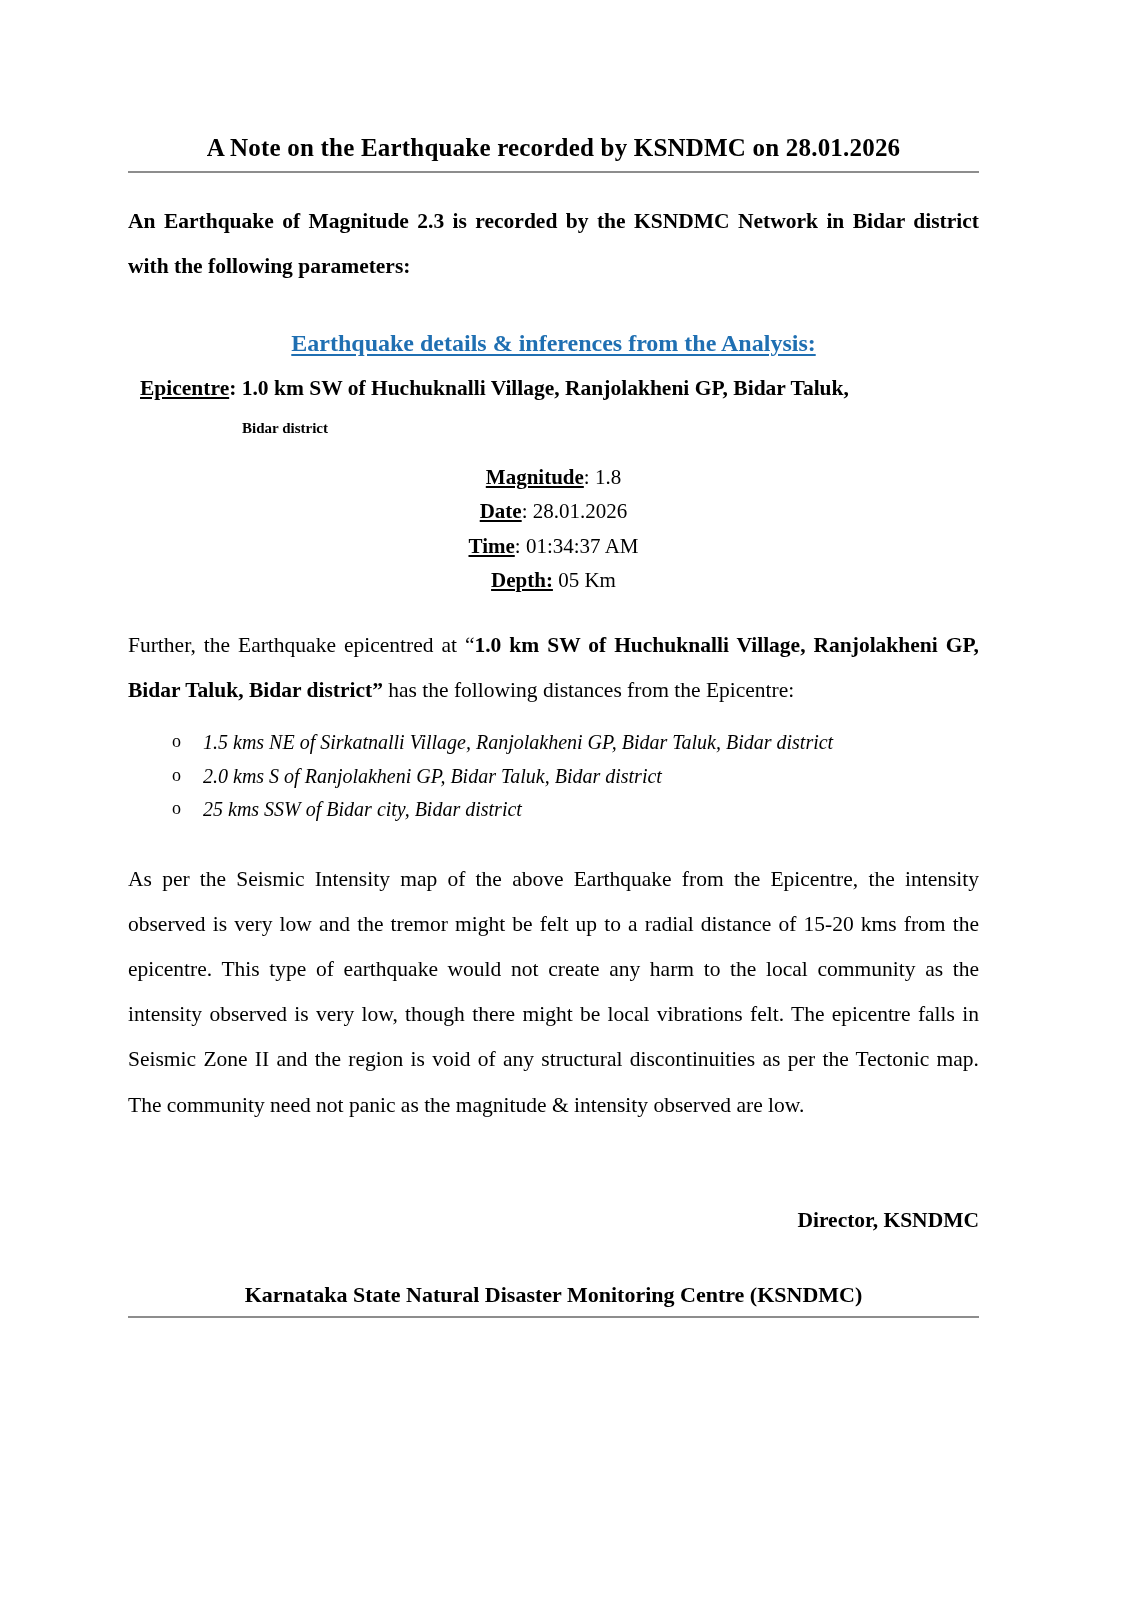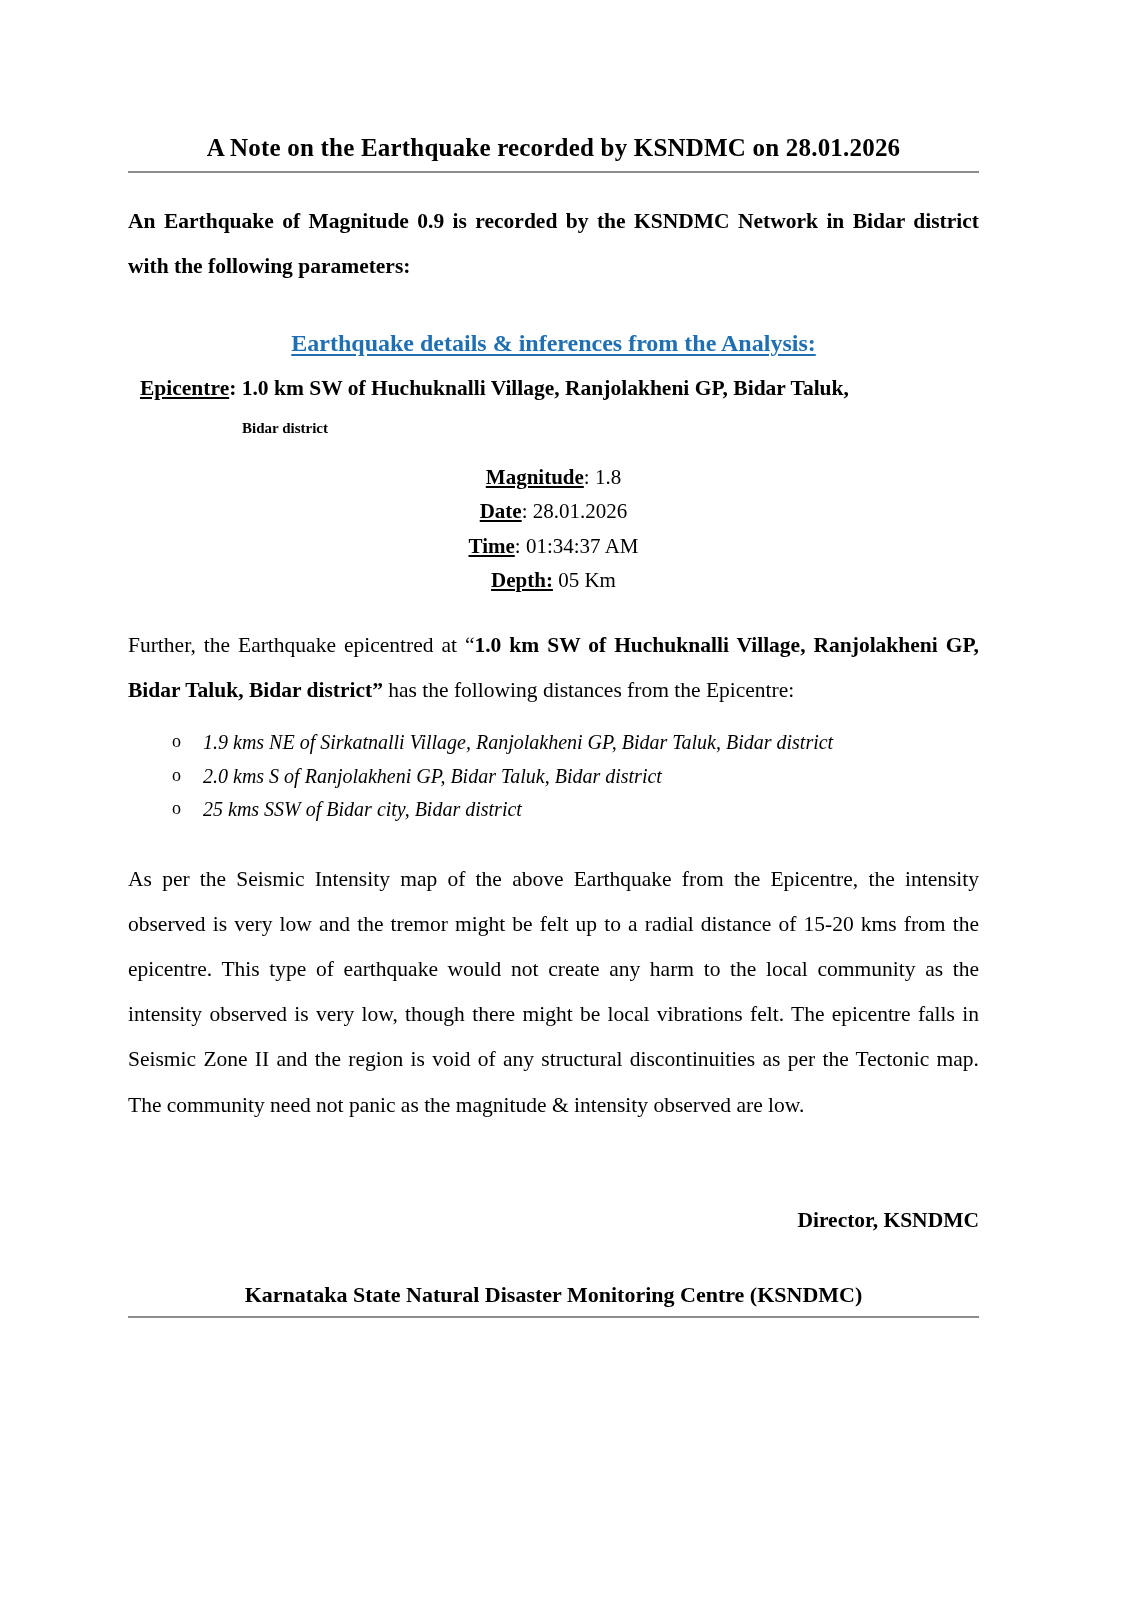--- a/index.html
+++ b/index.html
@@ -174,38 +174,38 @@
 </style>
 </head>
 <body>
 
 <div class="page">
   <div class="content">
 
     <h1 class="doc-title">A Note on the Earthquake recorded by KSNDMC on 28.01.2026</h1>
     <div class="rule"></div>
 
-    <p class="intro">An Earthquake of Magnitude 0.9 is recorded by the KSNDMC Network in Bidar district with the following parameters:</p>
+    <p class="intro">An Earthquake of Magnitude 2.3 is recorded by the KSNDMC Network in Bidar district with the following parameters:</p>
 
     <p class="blue-heading"><span class="u">Earthquake details &amp; inferences from the Analysis:</span></p>
 
     <p class="epicentre-line"><span class="lbl">Epicentre</span><span>: </span><span>1.0 km SW of Huchuknalli Village, Ranjolakheni GP, Bidar Taluk,</span></p>
     <p class="epicentre-second">Bidar district</p>
 
     <div class="params">
       <div class="row"><span class="key">Magnitude</span><span class="val">: </span><span class="val">1.8</span></div>
       <div class="row"><span class="key">Date</span><span class="val">: </span><span class="val">28.01.2026</span></div>
       <div class="row"><span class="key">Time</span><span class="val">: </span><span class="val">01:34:37 AM</span></div>
       <div class="row"><span class="key">Depth:</span><span class="val"> </span><span class="val">05 Km</span></div>
     </div>
 
     <p class="further"><span>Further, the Earthquake epicentred at “</span><b>1.0 km SW of Huchuknalli Village, Ranjolakheni GP, Bidar Taluk, Bidar district</b><b>”</b><span> has the following distances from the Epicentre:</span></p>
 
     <ul class="dist-list">
-      <li><span class="marker">o</span><span>1.9 kms NE of Sirkatnalli Village, Ranjolakheni GP, Bidar Taluk, Bidar district</span></li>
+      <li><span class="marker">o</span><span>1.5 kms NE of Sirkatnalli Village, Ranjolakheni GP, Bidar Taluk, Bidar district</span></li>
       <li><span class="marker">o</span><span>2.0 kms S of Ranjolakheni GP, Bidar Taluk, Bidar district</span></li>
       <li><span class="marker">o</span><span>25 kms SSW of Bidar city, Bidar district</span></li>
     </ul>
 
     <p class="body-para">As per the Seismic Intensity map of the above Earthquake from the Epicentre, the intensity observed is very low and the tremor might be felt up to a radial distance of 15-20 kms from the epicentre. This type of earthquake would not create any harm to the local community as the intensity observed is very low, though there might be local vibrations felt. The epicentre falls in Seismic Zone II and the region is void of any structural discontinuities as per the Tectonic map. The community need not panic as the magnitude &amp; intensity observed are low.</p>
 
     <p class="signature">Director, KSNDMC</p>
 
     <div class="footer">
       <div class="org">Karnataka State Natural Disaster Monitoring Centre (KSNDMC)</div>

